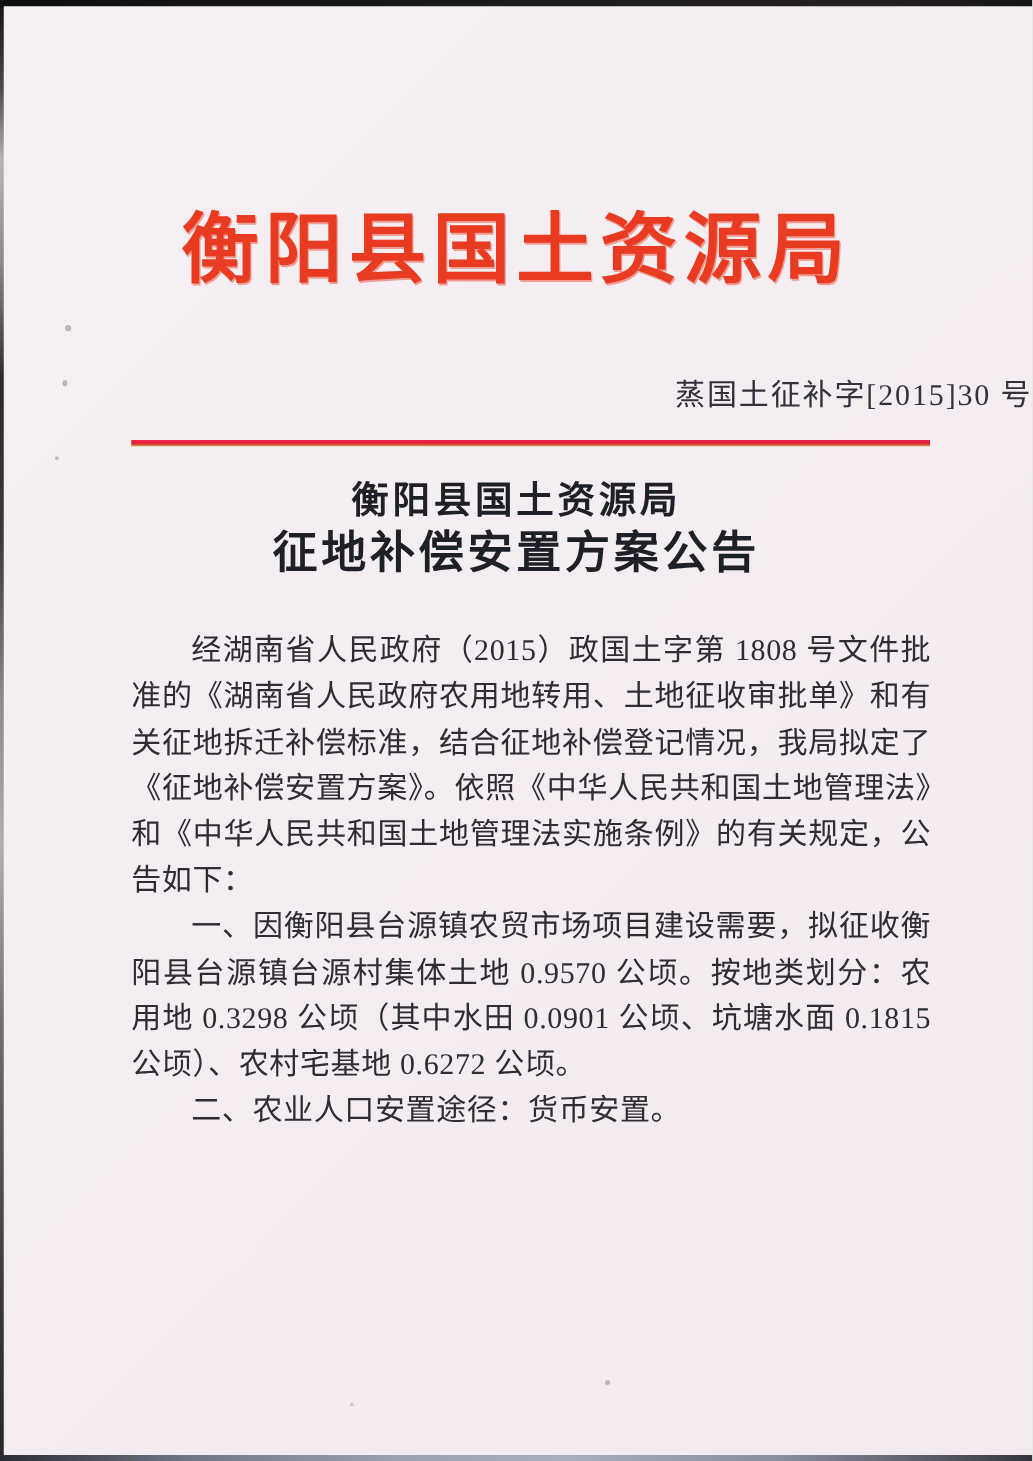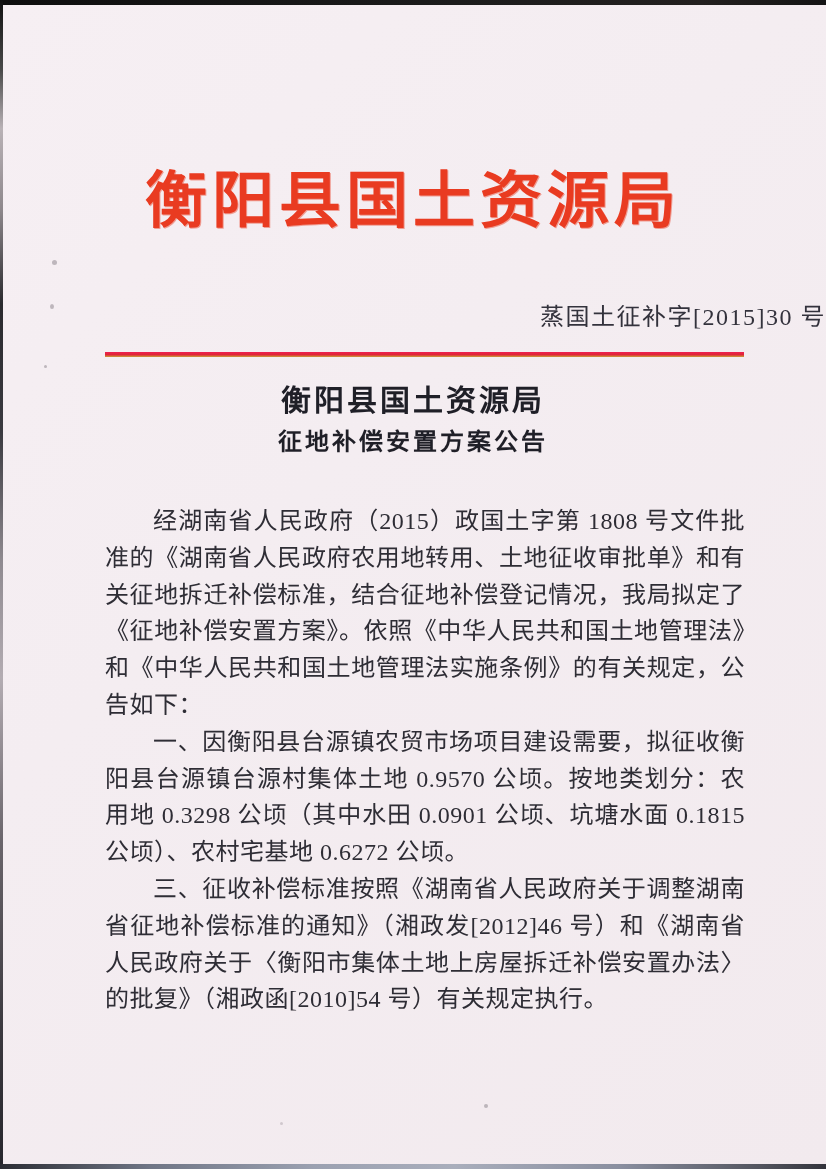--- a/index.html
+++ b/index.html
@@ -62,21 +62,21 @@
   
   .red-line {
     margin:21px 0 0 105px;
     width:639px; height:5px;
     background:linear-gradient(180deg, #ee2050 0%, #df2537 55%, #c9a23a 100%);
   }
 
   
   .main-title { text-align:center; font-family:"Liberation Sans", "DejaVu Sans", sans-serif; font-weight:700; color:#1f1f27; }
   .main-title .line1 { margin-top:25px; font-size:30px; line-height:37px; letter-spacing:3px; }
-  .main-title .line2 { margin-top:3px;  font-size:24px; line-height:40px; letter-spacing:3px; }
+  .main-title .line2 { margin-top:3px;  font-size:36px; line-height:40px; letter-spacing:3px; }
 
   
   .body-text {
     margin:41px 81px 17px 105px;
     font-size:24px;
     line-height:36.8px;
     letter-spacing:0.5px;
     text-align:justify;
     color:#2e2d35;
   }
@@ -103,16 +103,16 @@
   <div class="red-line"></div>
 
   <div class="main-title">
     <div class="line1">衡阳县国土资源局</div>
     <div class="line2">征地补偿安置方案公告</div>
   </div>
 
   <div class="body-text">
     <p>经湖南省人民政府（2015）政国土字第 1808 号文件批准的《湖南省人民政府农用地转用、土地征收审批单》和有关征地拆迁补偿标准，结合征地补偿登记情况，我局拟定了《征地补偿安置方案》。依照《中华人民共和国土地管理法》和《中华人民共和国土地管理法实施条例》的有关规定，公告如下：</p>
     <p>一、因衡阳县台源镇农贸市场项目建设需要，拟征收衡阳县台源镇台源村集体土地 0.9570 公顷。按地类划分：农用地 0.3298 公顷（其中水田 0.0901 公顷、坑塘水面 0.1815 公顷）、农村宅基地 0.6272 公顷。</p>
-    <p>三、征收补偿标准按照《湖南省人民政府关于调整湖南省征地补偿标准的通知》（湘政发[2012]46 号）和《湖南省人民政府关于〈衡阳市集体土地上房屋拆迁补偿安置办法〉的批复》（湘政函[2010]54 号）有关规定执行。</p>
+    <p>二、农业人口安置途径：货币安置。</p>
   </div>
 
 </div>
 
 </body></html>

